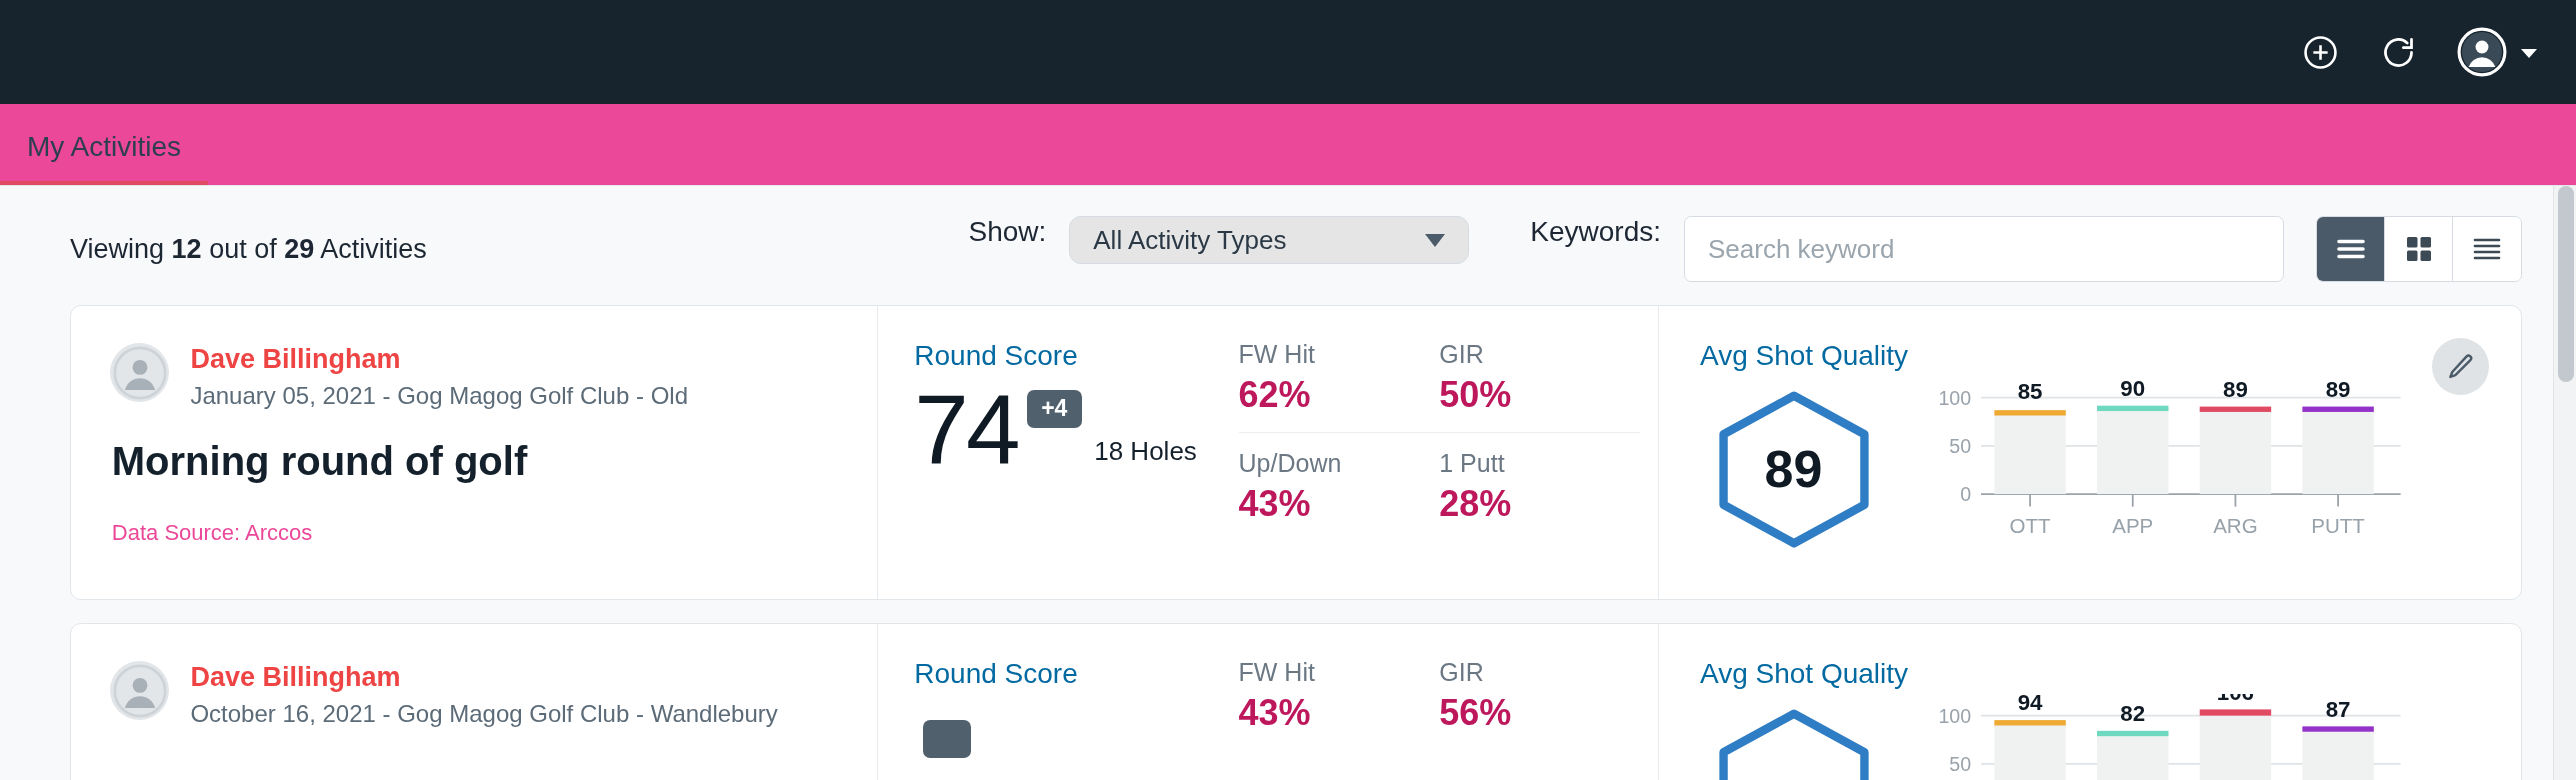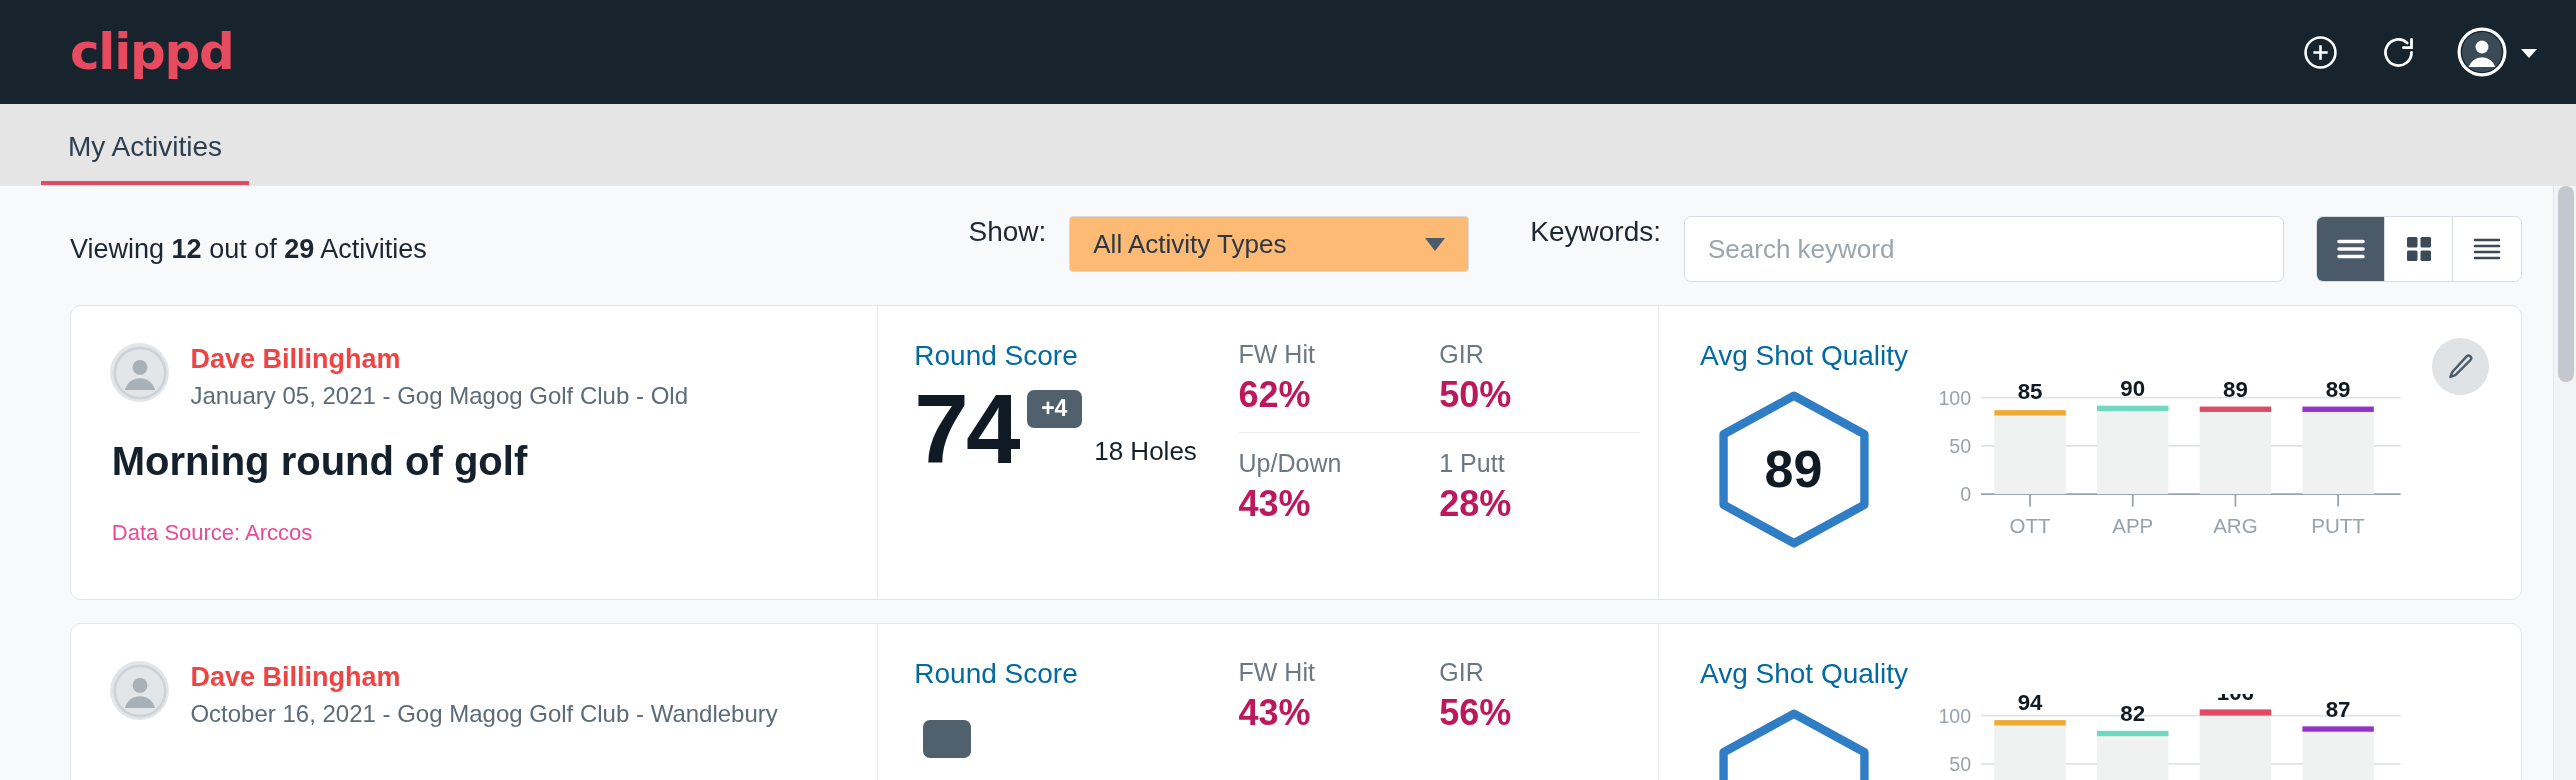--- a/index.html
+++ b/index.html
@@ -53,24 +53,23 @@
     display: flex;
     align-items: center;
     gap: 39px;
   }
   .icon-btn { cursor: pointer; display: flex; align-items: center; }
   .avatar-wrap { display:flex; align-items:center; gap:14.3px; cursor:pointer; }
 
   
   .tabbar {
     height: 82px;
-    background: #e5e5e5;
+    background: #ec4899;
     display: flex;
     align-items: flex-end;
-    padding-left: 41px;
     border-bottom: 0.9px solid #e3e7ea;
   }
   .tab {
     font-size: 28px;
     color: #2c3e50;
     padding: 0 27px 18px 27px;
     border-bottom: 4.5px solid transparent;
     cursor: pointer;
   }
   .tab.active { border-bottom-color: #e04a63; }
@@ -92,24 +91,24 @@
   .viewing { font-size: 27px; color: #1d2733; }
   .viewing b { font-weight: 700; }
   .filter-mid {
     margin-left: auto;
     display: flex;
     align-items: flex-start;
     gap: 0;
   }
   .lbl { font-size: 28px; color: #1d2733; margin-right: 23px; }
   .select {
-    width: 400px; height: 56px;
-    background: #fdba74;
+    width: 400px; height: 48px;
+    background: #e5e5e5;
     border: 0.9px solid #d6dce1;
-    border-radius: 4px;
+    border-radius: 12px;
     display: flex; align-items: center;
     padding: 0 23px;
     font-size: 26px; color: #2b3946;
     cursor: pointer;
     margin-right: 61px;
   }
   .select .dd {
     margin-left: auto;
     width: 0; height: 0;
     border-left: 10.7px solid transparent;
@@ -173,21 +172,21 @@
   .csrc { font-size: 22px; color: #ec4899; margin-top: 36px; margin-left: 1.8px; }
 
   .col-score {
     width: 366px;
     padding: 34px 18px 27px 36px;
   }
   .sect-title { font-size: 28px; color: #0369a1; }
   .scorebig {
     display: flex; align-items: flex-end; margin-top: 10.7px;
   }
-  .bignum { font-size: 98px; font-weight: 700; color: #0f1a24; line-height: 0.95; letter-spacing: -2.7px; }
+  .bignum { font-size: 98px; font-weight: 400; color: #0f1a24; line-height: 0.95; letter-spacing: -2.7px; }
   .badge {
     background: #51606d; color: #fff;
     font-size: 23px; font-weight: 700;
     border-radius: 7.1px;
     padding: 5.4px 14.3px;
     align-self: flex-start;
     margin: 7.1px 0 0 9px;
   }
   .holes { font-size: 26px; color: #14202b; margin-left: 12.5px; padding-bottom: 9px; }
 
@@ -242,21 +241,20 @@
     top: 0; left: 3.6px;
     width: 16px; height: 196px;
     background: #c2c8cd;
     border-radius: 8px;
   }
 </style>
 </head>
 <body>
 
 <div class="topnav">
-  <div class="logo">clippd</div>
 
 
   <div class="nav-right">
     <span class="icon-btn">
       <svg width="39" height="39" viewBox="0 0 24 24" fill="none" stroke="#ffffff" stroke-width="1.6">
         <circle cx="12" cy="12" r="9.2"></circle>
           <path d="M12 7.6v8.8M7.6 12h8.8"></path>
       </svg>
     </span>
     <span class="icon-btn">

